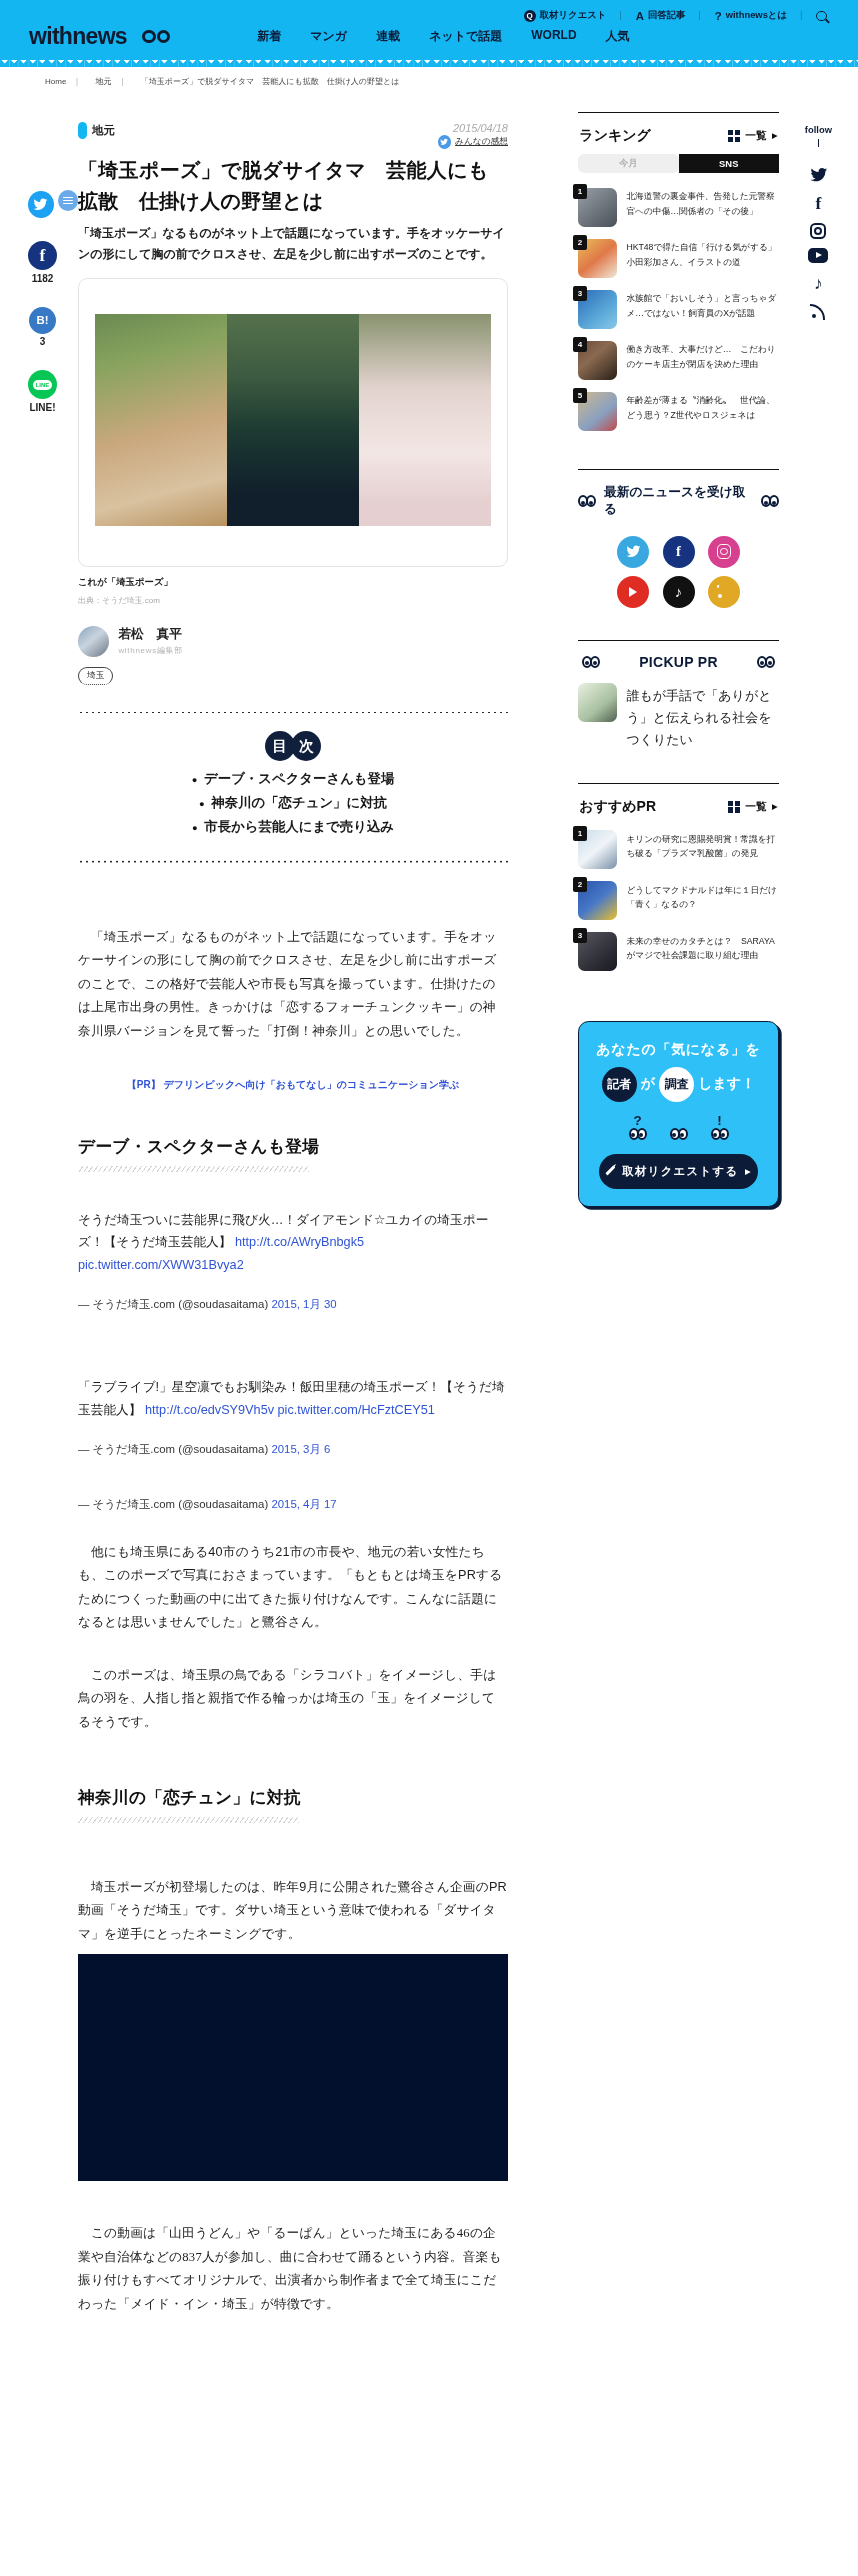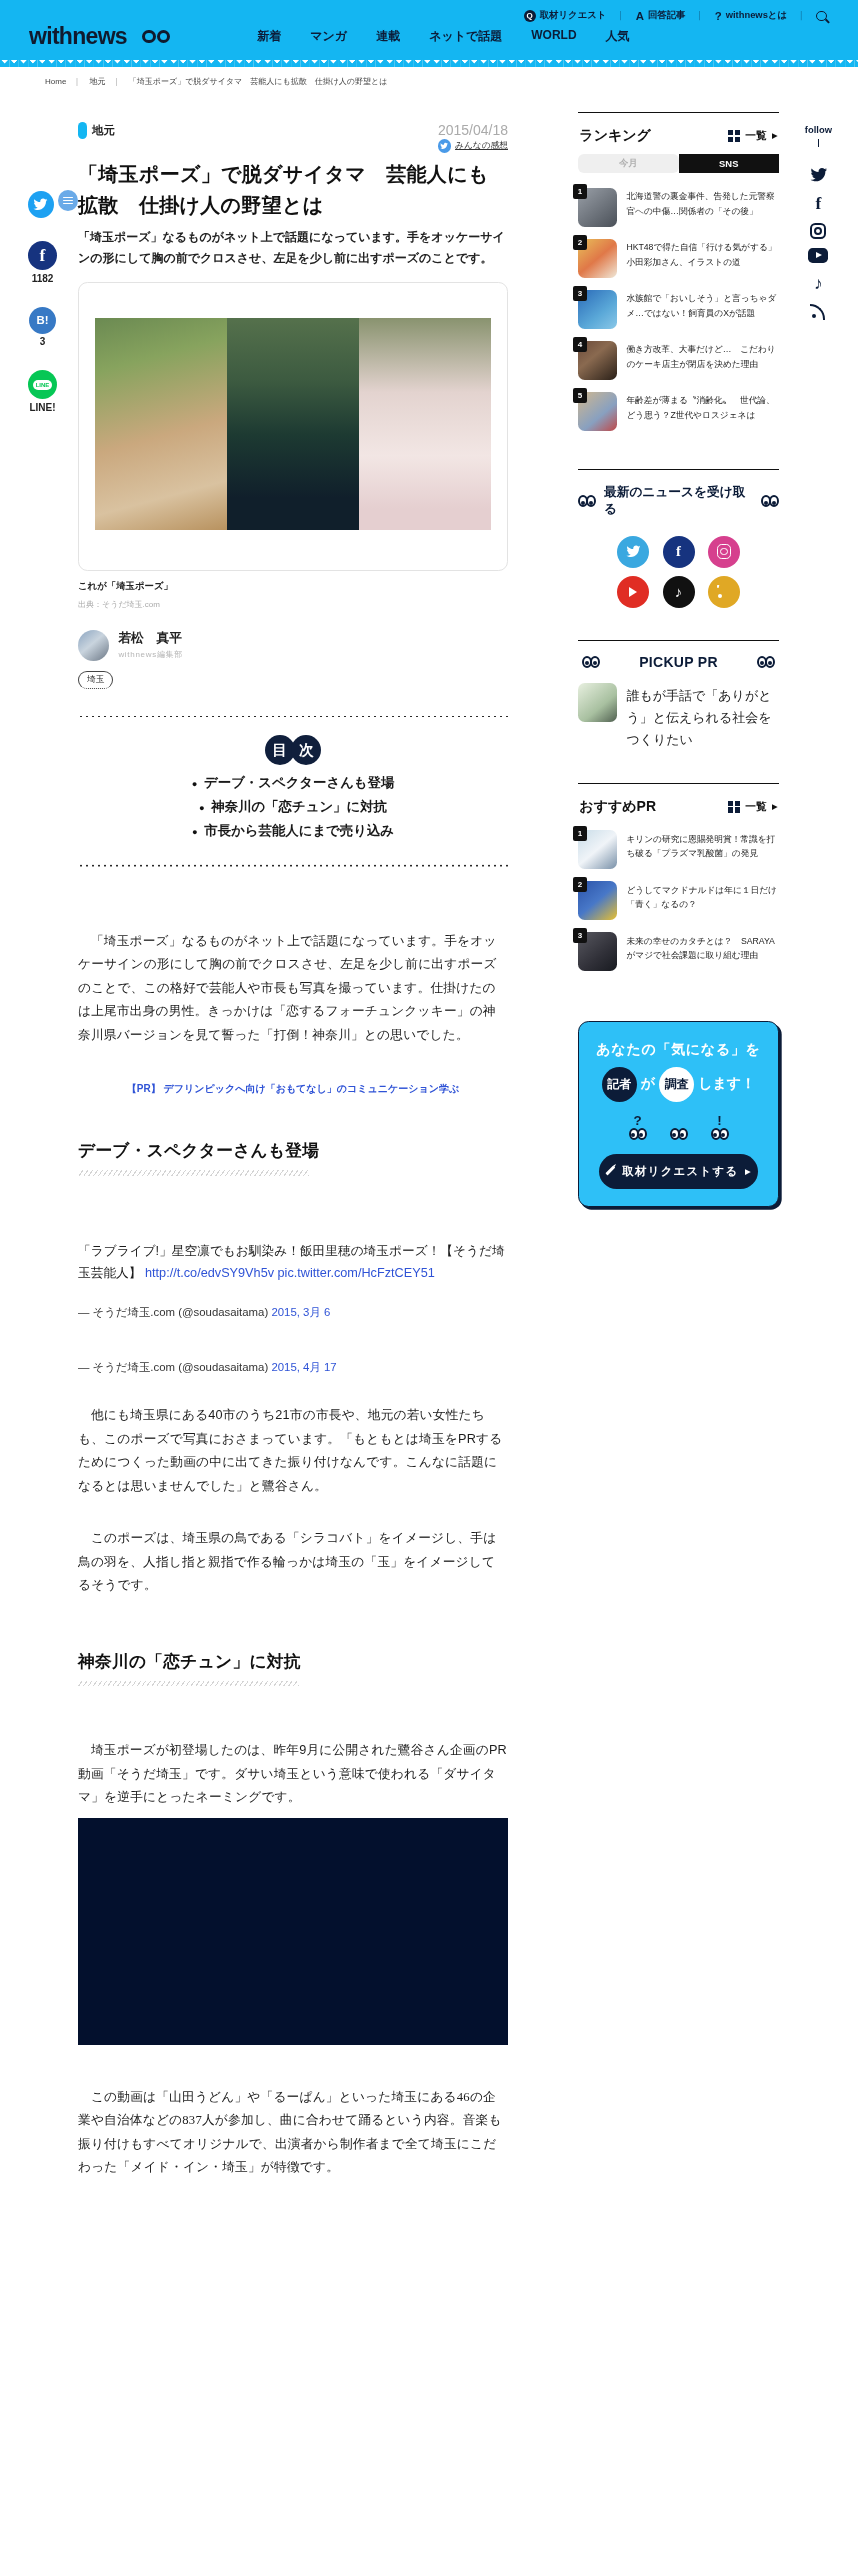--- a/index.html
+++ b/index.html
@@ -33,21 +33,21 @@
   .search-glass::after { content:""; position:absolute; width:4.7px; height:1.7px; background:#0c1c38; transform:rotate(45deg); right:-4px; bottom:-1.3px; }
   .header-main { display:flex; align-items:center; padding:23px 0 0 29px; }
   .logo { display:flex; align-items:center; gap:14px; cursor:pointer; }
   .logo-text { font-size:23px; font-weight:bold; color:#101a2e; letter-spacing:-0.7px; }
   .logo-oo { display:flex; gap:1.3px; margin-left:1.3px; }
   .logo-oo i { width:13.4px; height:13.4px; border:3.3px solid #101a2e; border-radius:50%; display:block; }
   .nav { display:flex; gap:29px; margin-left:87px; }
   .nav-item { color:#0c1c38; font-weight:bold; font-size:12px; cursor:pointer; }
 
   
-  .breadcrumb { padding:9.4px 0 0 45px; font-size:8px; color:#444; display:flex; gap:2px; }
+  .breadcrumb { padding:9.4px 0 0 45px; font-size:8px; color:#444; display:flex; gap:8px; }
   .crumb { cursor:pointer; }
   .crumb.current { cursor:default; }
   .crumb:not(:last-child)::after { content:"｜"; color:#999; margin:0 6.7px; }
 
   
   .layout { display:flex; padding:0 0 0 24px; }
   .share-rail { width:54px; padding-top:104px; }
   .article { width:430px; }
   .sidebar { width:201px; margin-left:70px; padding-top:25.4px; }
   .follow-rail { width:60px; margin-left:9.4px; padding-top:37px; display:flex; flex-direction:column; align-items:center; }
@@ -66,21 +66,21 @@
   .line-bubble { background:#fff; border-radius:5.3px; padding:2px 2.7px; color:#06c755; font-size:6px; font-weight:bold; }
   .share-count { font-size:10px; font-weight:bold; color:#222; margin-top:2.7px; }
   .tw-svg { width:14.7px; height:14.7px; fill:#fff; }
 
   
   .meta-row { margin-top:35px; display:flex; justify-content:space-between; align-items:flex-start; }
   .category { display:flex; align-items:center; gap:5.3px; cursor:pointer; }
   .cat-pill { width:8.7px; height:17.4px; background:#14b6f2; border-radius:5.3px; }
   .cat-label { font-size:11.4px; font-weight:bold; color:#222; }
   .meta-right { text-align:right; }
-  .date { color:#aaa; font-size:14px; }
+  .date { color:#aaa; font-size:11px;font-style:italic; }
   .feedback { display:flex; align-items:center; gap:4px; justify-content:flex-end; margin-top:1.3px; cursor:pointer; }
   .feedback-ic { width:13.4px; height:13.4px; border-radius:50%; background:#4a9ae8; display:flex; align-items:center; justify-content:center; }
   .feedback-ic svg { width:8px; height:8px; fill:#fff; }
   .feedback-label { font-size:8.7px; color:#333; text-decoration:underline; }
   .title { margin-top:6.7px; font-size:20px; font-weight:bold; color:#111; line-height:1.55; letter-spacing:0.3px; }
   .lead { margin-top:5.3px; font-size:12px; font-weight:bold; color:#222; line-height:1.8; }
 
   .hero-card { margin-top:12px; width:430px; height:289px; background:#fff; border:0.7px solid #e3e3e3; border-radius:9.4px; padding:35px 16px 40px; }
   .hero-inner { display:flex; height:100%; }
   .hero-panel { flex:1; }
@@ -360,20 +360,30 @@
     <p class="p first">　「埼玉ポーズ」なるものがネット上で話題になっています。手をオッケーサインの形にして胸の前でクロスさせ、左足を少し前に出すポーズのことで、この格好で芸能人や市長も写真を撮っています。仕掛けたのは上尾市出身の男性。きっかけは「恋するフォーチュンクッキー」の神奈川県バージョンを見て誓った「打倒！神奈川」との思いでした。</p>
 
     <div class="pr-link">
       <span>【PR】</span>
       <span>デフリンピックへ向け「おもてなし」のコミュニケーション学ぶ</span>
     </div>
 
     <h2 class="h2">デーブ・スペクターさんも登場</h2>
     <div class="hatch"></div>
 
+    <div class="tweet">
+      <p class="tweet-text">
+        <span>そうだ埼玉ついに芸能界に飛び火…！ダイアモンド☆ユカイの埼玉ポーズ！【そうだ埼玉芸能人】</span>
+        <span class="tweet-link">http://t.co/AWryBnbgk5 pic.twitter.com/XWW31Bvya2</span>
+      </p>
+      <p class="tweet-by">
+        <span>— そうだ埼玉.com (@soudasaitama)</span>
+        <span class="tweet-date">2015, 1月 30</span>
+      </p>
+    </div>
 
     <div class="tweet" style="margin-top:64px;">
       <p class="tweet-text">
         <span>「ラブライブ!」星空凛でもお馴染み！飯田里穂の埼玉ポーズ！【そうだ埼玉芸能人】</span>
         <span class="tweet-link">http://t.co/edvSY9Vh5v pic.twitter.com/HcFztCEY51</span>
       </p>
       <p class="tweet-by">
         <span>— そうだ埼玉.com (@soudasaitama)</span>
         <span class="tweet-date">2015, 3月 6</span>
       </p>

